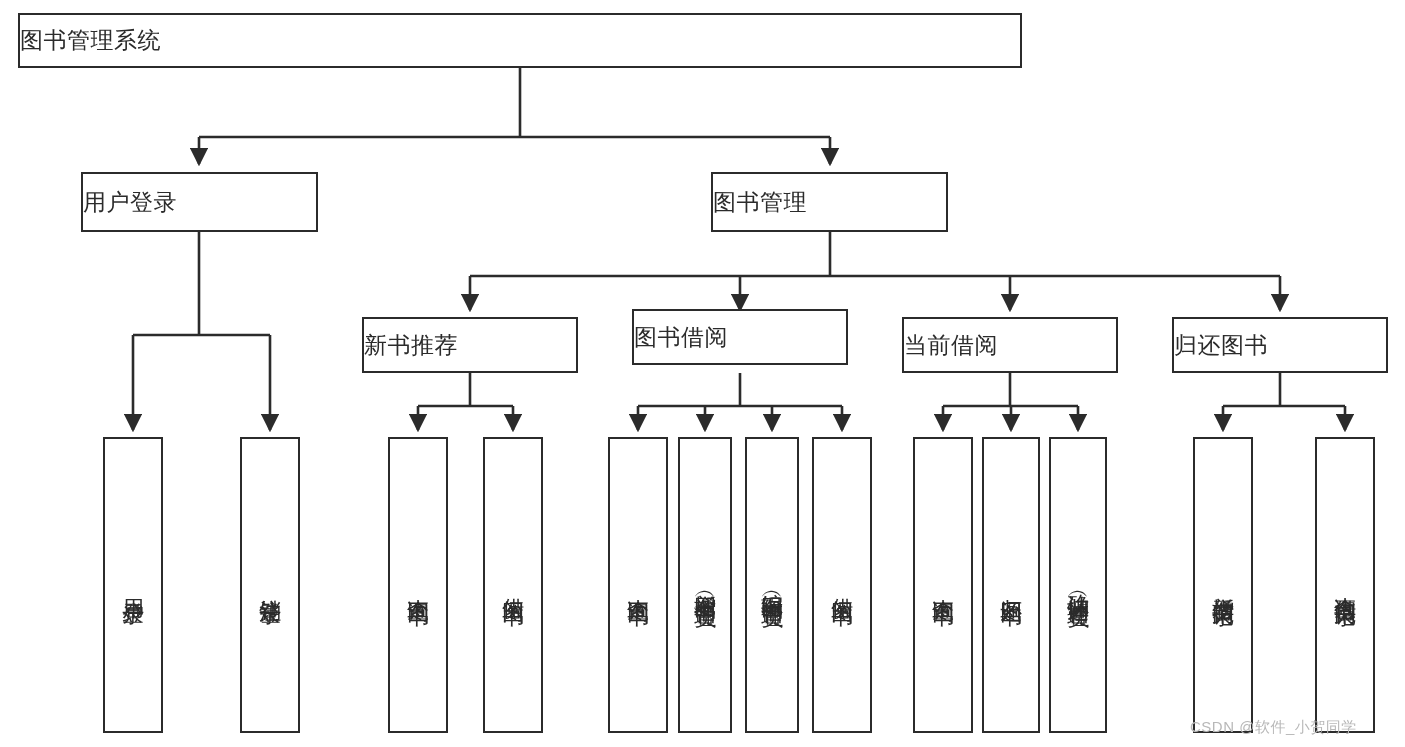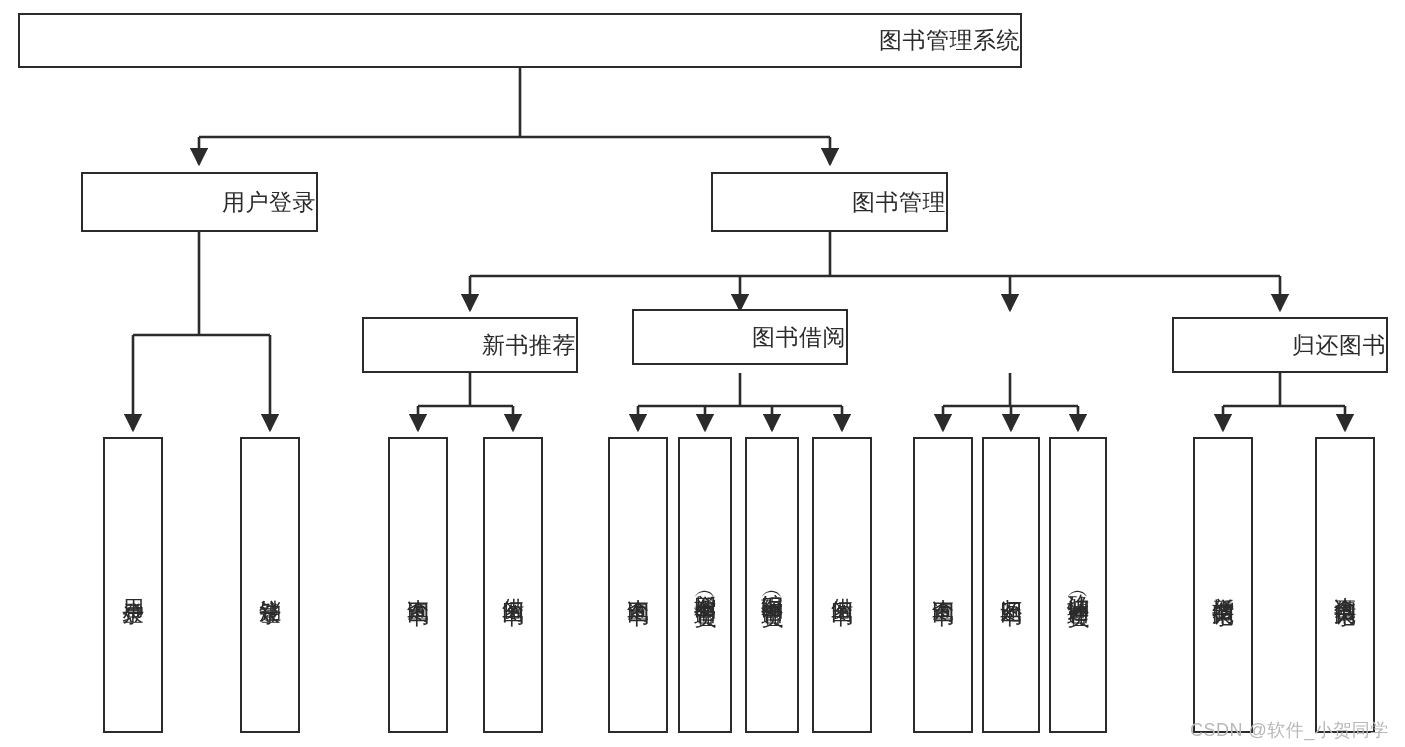--- a/index.html
+++ b/index.html
@@ -26,21 +26,21 @@
     height: 747px;
     pointer-events: none;
   }
   .node {
     position: absolute;
     box-sizing: border-box;
     border: 2px solid #2b2b2b;
     background: #ffffff;
     display: flex;
     align-items: center;
-    justify-content: flex-end;
+    justify-content: flex-start;
     text-align: center;
   }
   .node .label {
     font-size: 23px;
     line-height: 1.22;
     letter-spacing: 0.5px;
     color: #2b2b2b;
     white-space: pre;
   }
   .node.leaf {
@@ -50,21 +50,21 @@
   .node.leaf .label {
     writing-mode: vertical-rl;
     text-orientation: upright;
     font-size: 22px;
     line-height: 1.30;
     letter-spacing: 2px;
     white-space: normal;
   }
   .watermark {
     position: absolute;
-    font-size: 18px;
+    font-size: 15px;
     color: #b8b8b8;
     letter-spacing: 0.5px;
     white-space: nowrap;
     user-select: none;
   }
 </style>
 </head>
 <body>
 
 <div id="canvas">
@@ -132,20 +132,23 @@
   </div>
 
   <div class="node" style="left:362px; top:317px; width:216px; height:56px;">
     <span class="label">新书推荐</span>
   </div>
 
   <div class="node" style="left:632px; top:309px; width:216px; height:56px;">
     <span class="label">图书借阅</span>
   </div>
 
+  <div class="node" style="left:902px; top:317px; width:216px; height:56px;">
+    <span class="label">当前借阅</span>
+  </div>
 
   <div class="node" style="left:1172px; top:317px; width:216px; height:56px;">
     <span class="label">归还图书</span>
   </div>
 
   <div class="node leaf" style="left:103px; top:437px; width:60px; height:296px;">
     <span class="label">用户登录</span>
   </div>
 
   <div class="node leaf" style="left:240px; top:437px; width:60px; height:296px;">

